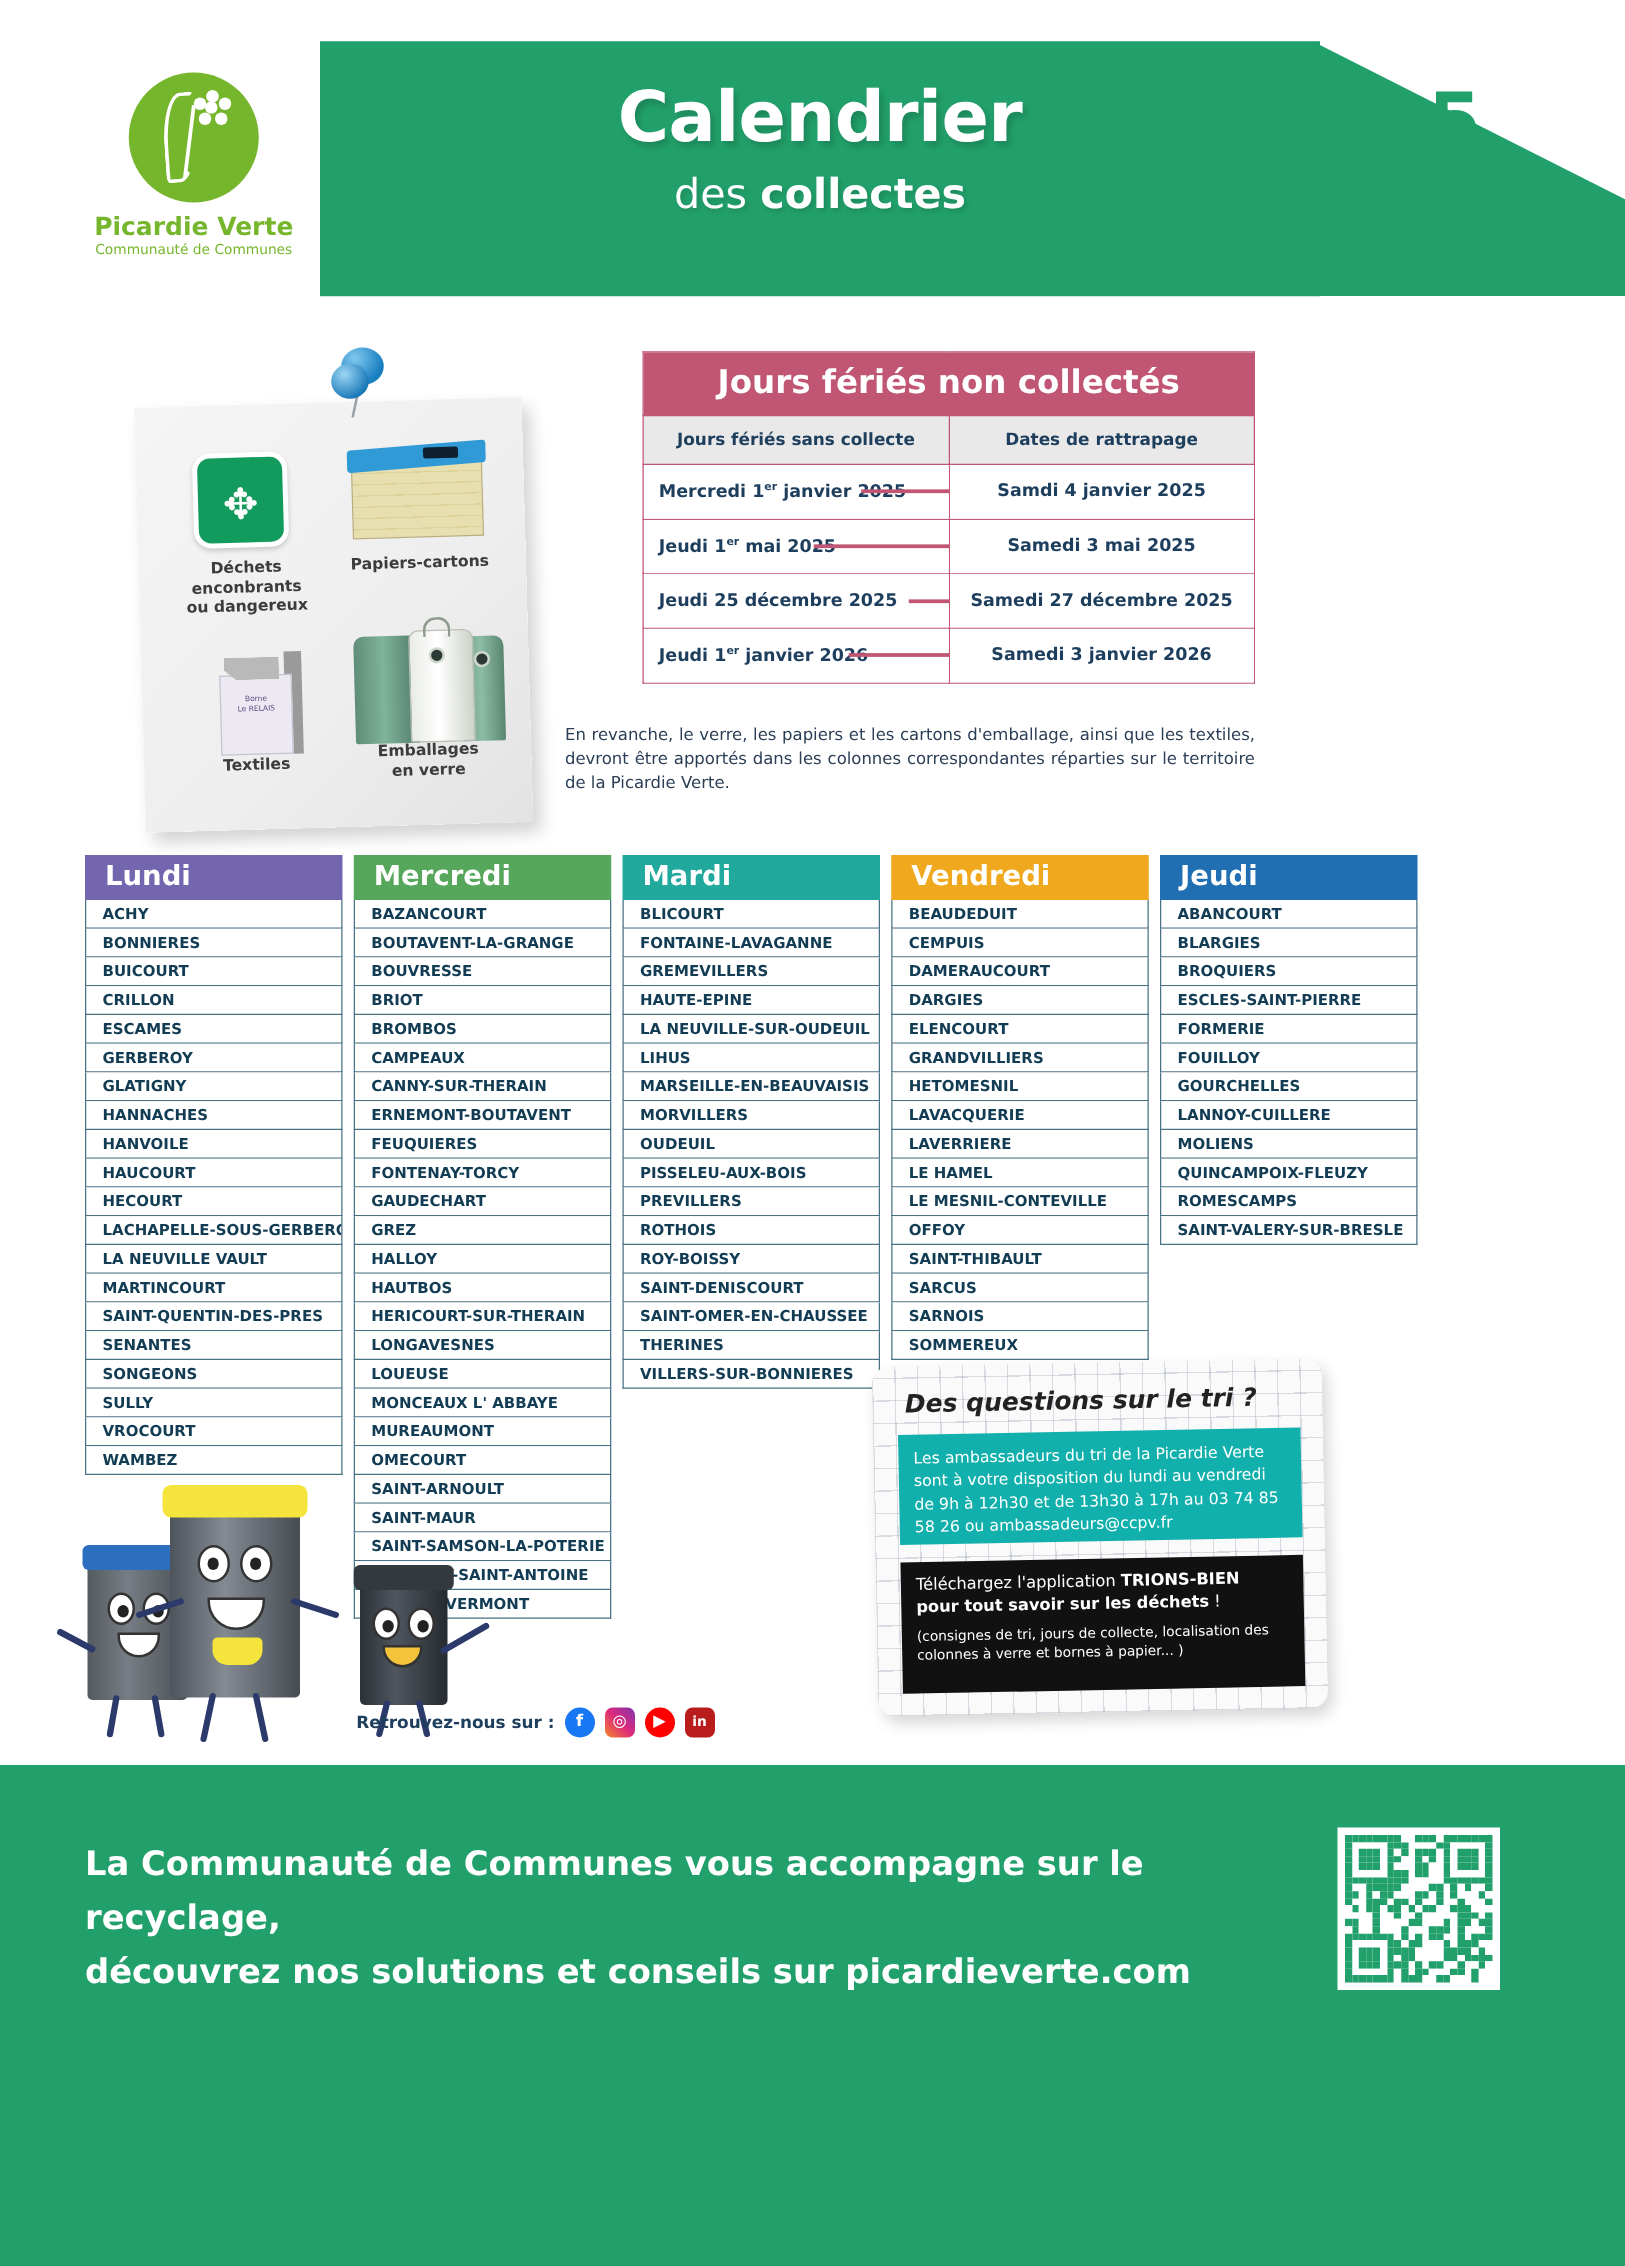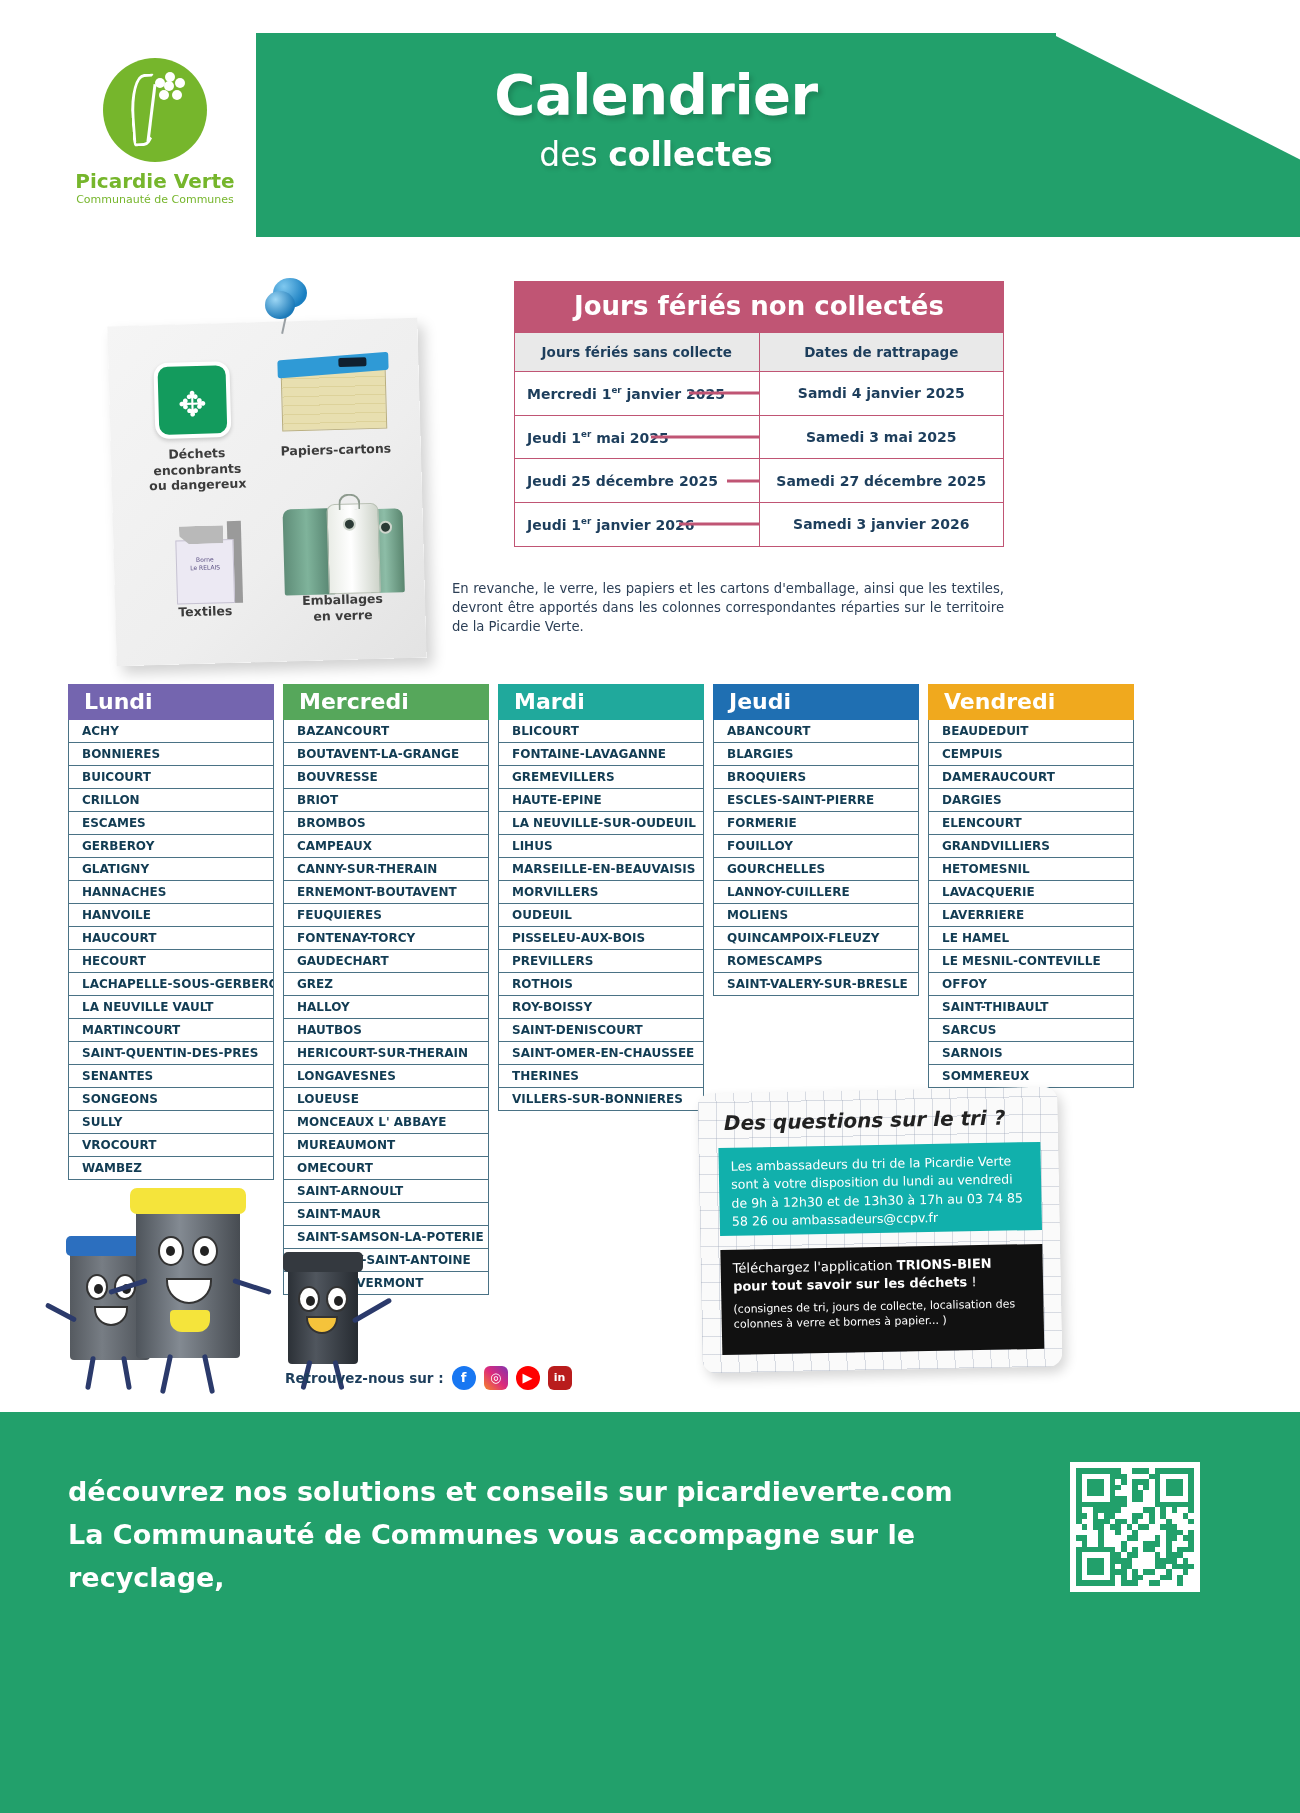--- a/index.html
+++ b/index.html
@@ -270,20 +270,21 @@
           <span class="lp4"></span>
           <span class="lpc"></span>
       </div>
     </div>
     <div class="logo-name">Picardie Verte</div>
     <div class="logo-sub">Communauté de Communes</div>
   </div>
 
   <div class="title-main">Calendrier</div>
   <div class="title-sub"><span>des </span><b>collectes</b></div>
+  <div class="year">2025</div>
 </div>
 
 <div class="illus">
   <div class="ico-enc">
     <div class="arrows">✥</div>
   </div>
   <div class="lbl lbl-enc" style="white-space:pre-line">Déchets enconbrants
 ou dangereux</div>
 
   <div class="bin-pap">
@@ -429,53 +430,53 @@
       <div class="commune">PISSELEU-AUX-BOIS</div>
       <div class="commune">PREVILLERS</div>
       <div class="commune">ROTHOIS</div>
       <div class="commune">ROY-BOISSY</div>
       <div class="commune">SAINT-DENISCOURT</div>
       <div class="commune">SAINT-OMER-EN-CHAUSSEE</div>
       <div class="commune">THERINES</div>
       <div class="commune">VILLERS-SUR-BONNIERES</div>
     </div>
     <div class="daycol">
-      <div class="dayhead" style="background: rgb(31, 111, 178);">Jeudi</div>
-      <div class="commune">ABANCOURT</div>
-      <div class="commune">BLARGIES</div>
-      <div class="commune">BROQUIERS</div>
-      <div class="commune">ESCLES-SAINT-PIERRE</div>
-      <div class="commune">FORMERIE</div>
-      <div class="commune">FOUILLOY</div>
-      <div class="commune">GOURCHELLES</div>
-      <div class="commune">LANNOY-CUILLERE</div>
-      <div class="commune">MOLIENS</div>
-      <div class="commune">QUINCAMPOIX-FLEUZY</div>
-      <div class="commune">ROMESCAMPS</div>
-      <div class="commune">SAINT-VALERY-SUR-BRESLE</div>
-    </div>
-    <div class="daycol">
       <div class="dayhead" style="background: rgb(240, 169, 30);">Vendredi</div>
       <div class="commune">BEAUDEDUIT</div>
       <div class="commune">CEMPUIS</div>
       <div class="commune">DAMERAUCOURT</div>
       <div class="commune">DARGIES</div>
       <div class="commune">ELENCOURT</div>
       <div class="commune">GRANDVILLIERS</div>
       <div class="commune">HETOMESNIL</div>
       <div class="commune">LAVACQUERIE</div>
       <div class="commune">LAVERRIERE</div>
       <div class="commune">LE HAMEL</div>
       <div class="commune">LE MESNIL-CONTEVILLE</div>
       <div class="commune">OFFOY</div>
       <div class="commune">SAINT-THIBAULT</div>
       <div class="commune">SARCUS</div>
       <div class="commune">SARNOIS</div>
       <div class="commune">SOMMEREUX</div>
     </div>
+    <div class="daycol">
+      <div class="dayhead" style="background: rgb(31, 111, 178);">Jeudi</div>
+      <div class="commune">ABANCOURT</div>
+      <div class="commune">BLARGIES</div>
+      <div class="commune">BROQUIERS</div>
+      <div class="commune">ESCLES-SAINT-PIERRE</div>
+      <div class="commune">FORMERIE</div>
+      <div class="commune">FOUILLOY</div>
+      <div class="commune">GOURCHELLES</div>
+      <div class="commune">LANNOY-CUILLERE</div>
+      <div class="commune">MOLIENS</div>
+      <div class="commune">QUINCAMPOIX-FLEUZY</div>
+      <div class="commune">ROMESCAMPS</div>
+      <div class="commune">SAINT-VALERY-SUR-BRESLE</div>
+    </div>
   </div>
 
 <div class="mascots">
 
   <div class="bin" style="left:0px; top:58px; width:80px; height:128px;">
     <div class="bin-b" style="left:0;top:14px;width:80px;height:110px;background:linear-gradient(90deg,#555a60,#777d84 40%,#4b5056);"></div>
     <div class="bin-b" style="left:-4px;top:0px;width:88px;height:20px;background:#2C6FBF;border-radius:5px;"></div>
     <div class="eye" style="left:16px; top:38px;">
         <div class="pupil"></div>
       </div>
@@ -534,22 +535,22 @@
   <div class="qteal">Les ambassadeurs du tri de la Picardie Verte sont à votre disposition du lundi au vendredi de 9h à 12h30 et de 13h30 à 17h au 03 74 85 58 26 ou ambassadeurs@ccpv.fr</div>
   <div class="qblack">
     <div class="qb1"><span>Téléchargez l'application </span><b>TRIONS-BIEN</b></div>
     <div class="qb1"><b>pour tout savoir sur les déchets</b><span> !</span></div>
     <div class="qb2">(consignes de tri, jours de collecte, localisation des colonnes à verre et bornes à papier... )</div>
   </div>
 </div>
 
 <div class="footer"></div>
 <div class="footer-txt">
+  <div>La Communauté de Communes vous accompagne sur le recyclage,</div>
   <div>découvrez nos solutions et conseils sur picardieverte.com</div>
-  <div>La Communauté de Communes vous accompagne sur le recyclage,</div>
 </div>
 <div class="qr">
   <div class="qr-grid" id="qrg">
       <i></i>
       <i></i>
       <i></i>
       <i></i>
       <i></i>
       <i></i>
       <i></i>

